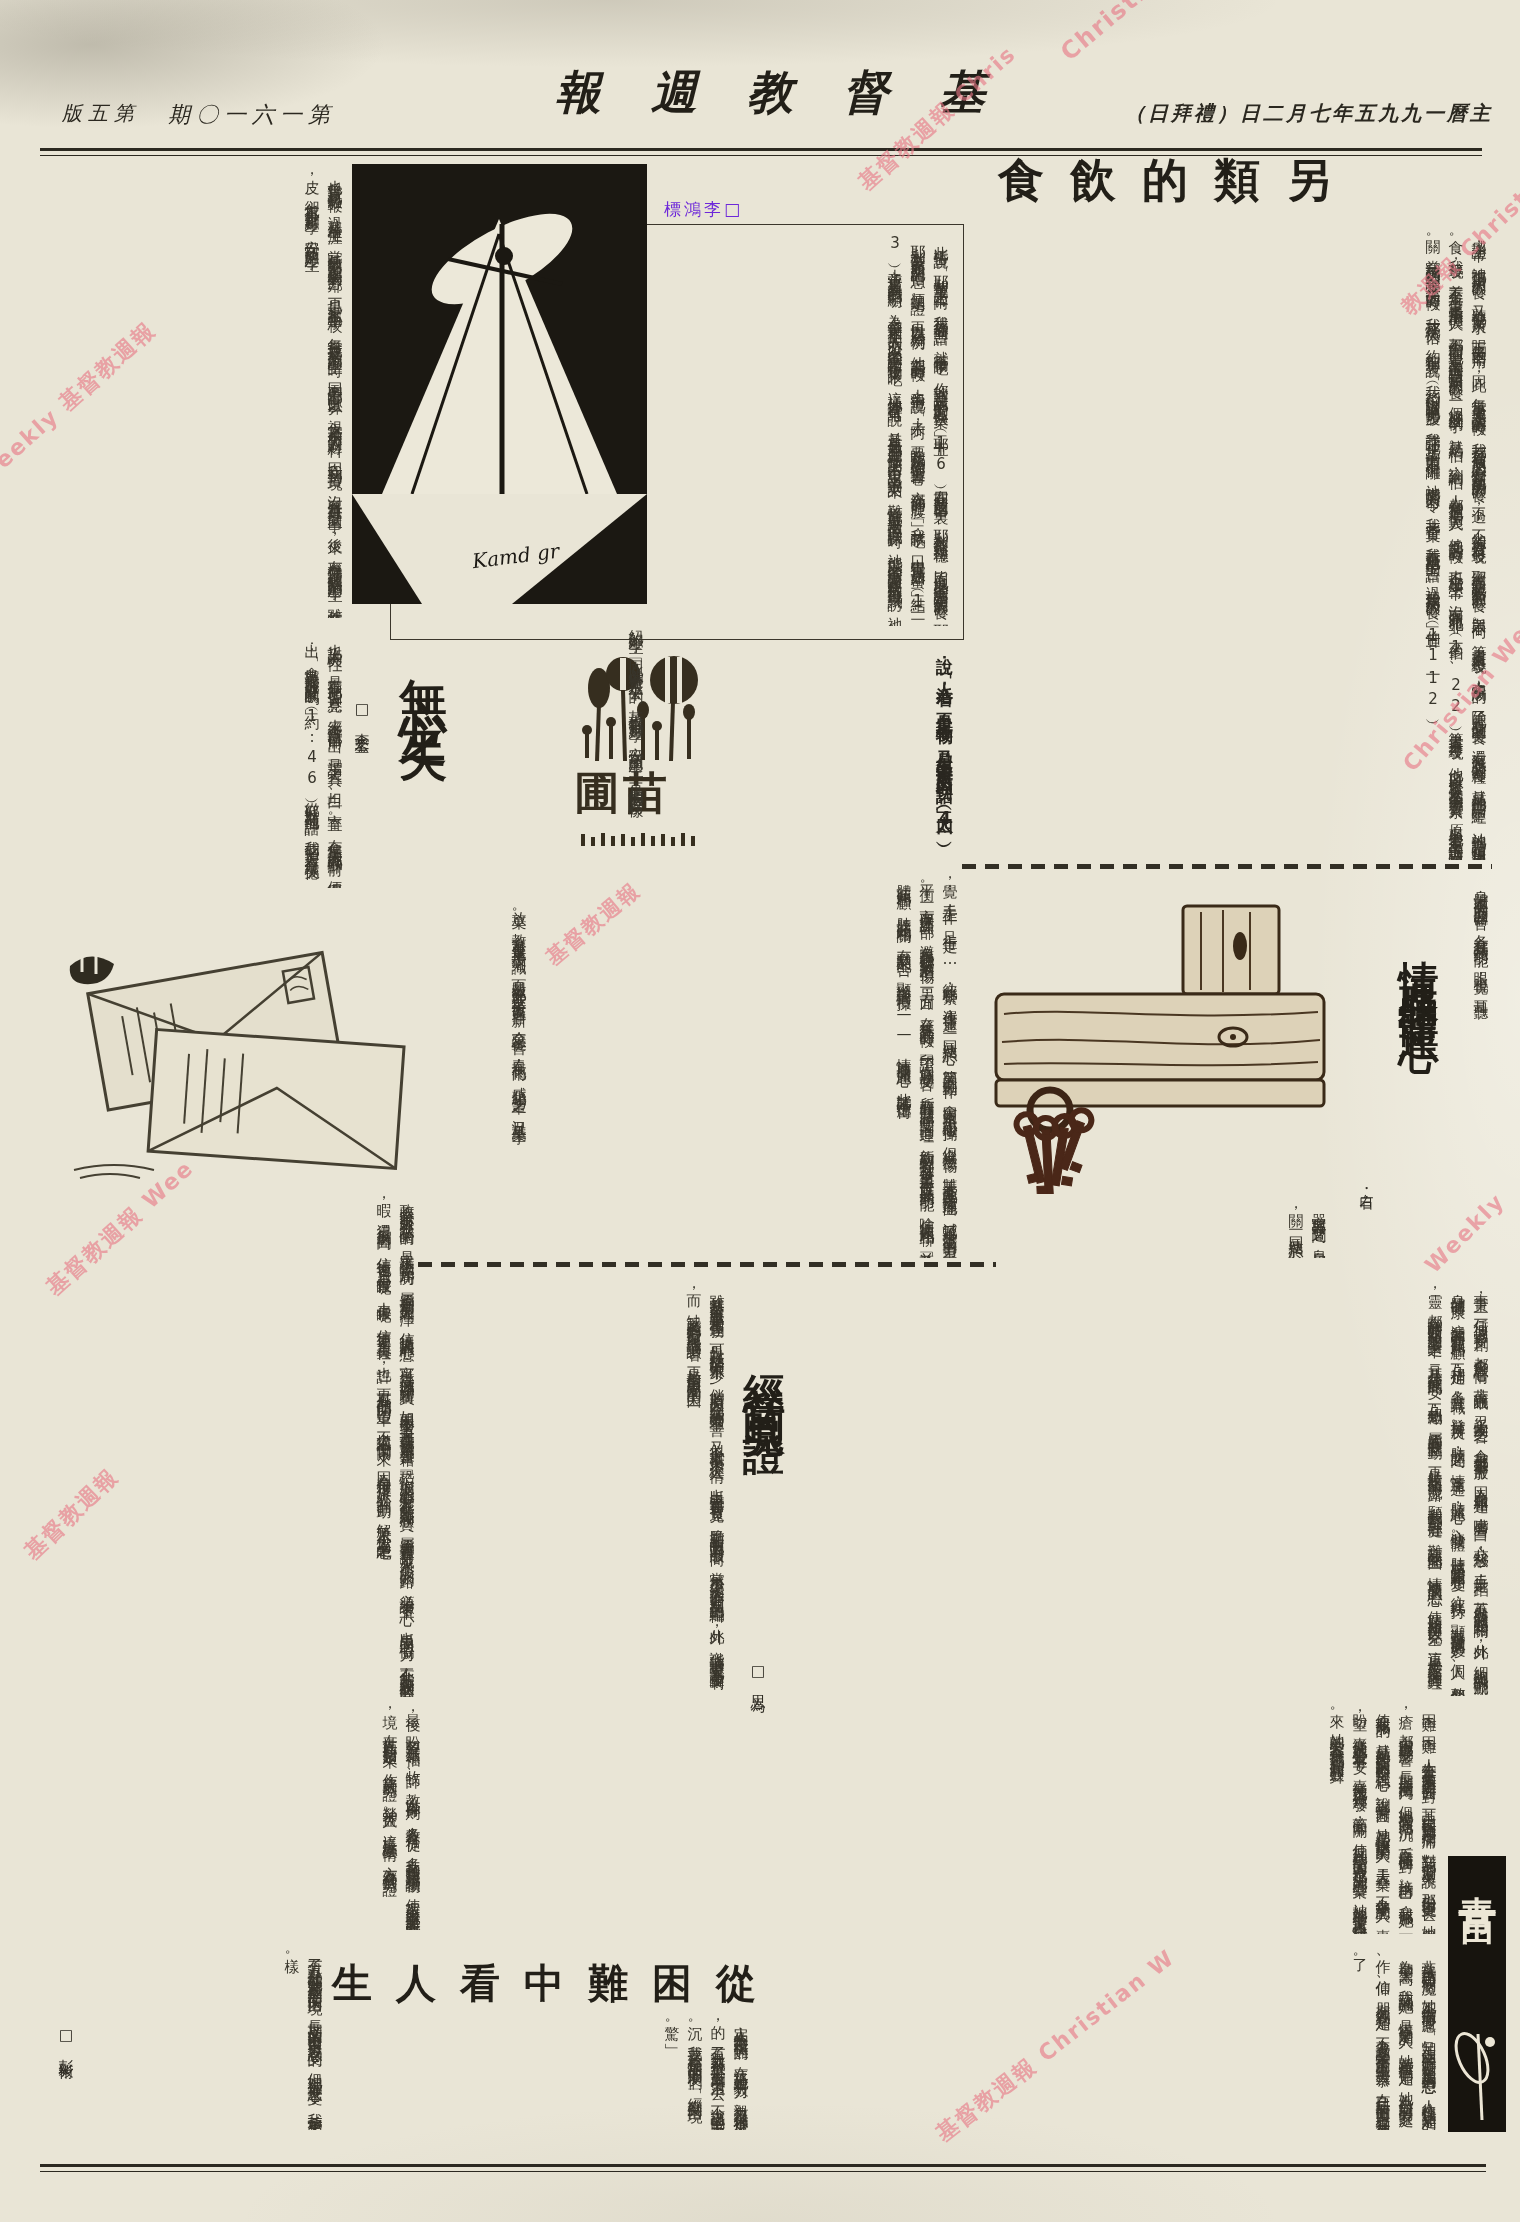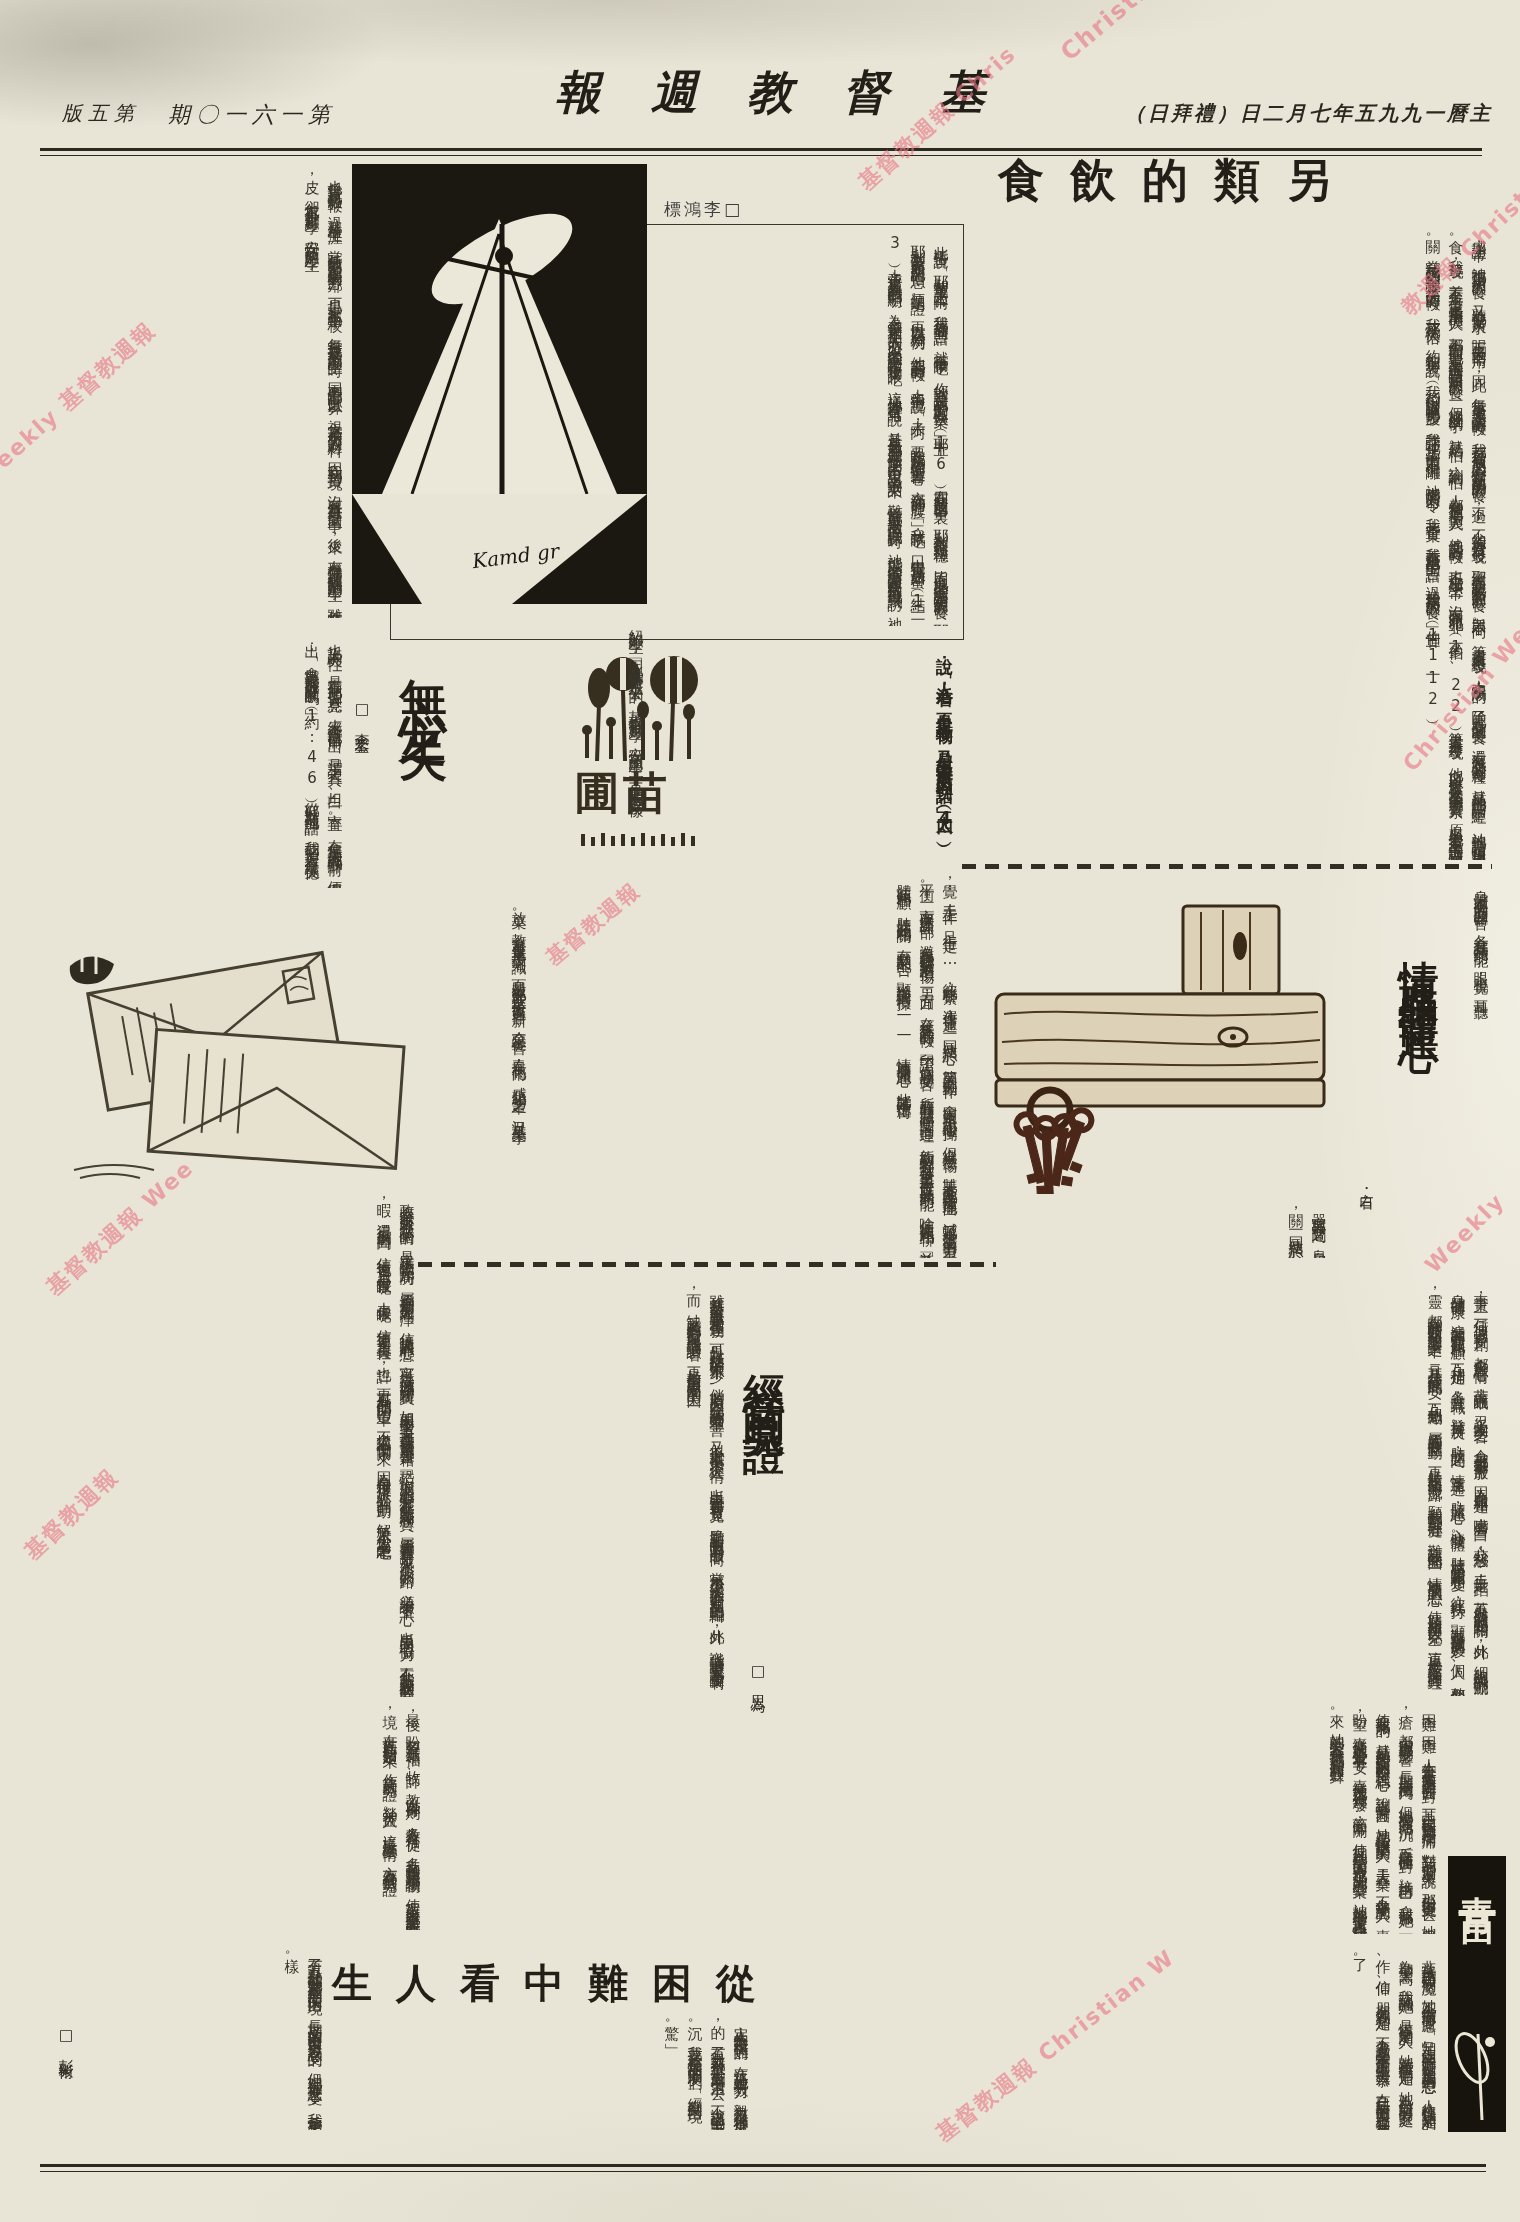--- a/index.html
+++ b/index.html
@@ -13,21 +13,21 @@
       radial-gradient(ellipse 700px 160px at 50% 100%, rgba(150,142,120,.10), transparent 75%);}
   .abs{position:absolute;font-style:italic;}
   .vtext{position:absolute;writing-mode:vertical-rl;text-orientation:upright;
          font-size:15px;line-height:23px;letter-spacing:2.5px;color:#38352b;overflow:hidden;}
   .vhead{position:absolute;writing-mode:vertical-rl;text-orientation:upright;font-weight:bold;
          color:#221f18;font-family:"DejaVu Serif","Liberation Serif",serif;}
   .hhead{position:absolute;font-weight:bold;color:#221f18;white-space:nowrap;
          font-family:"DejaVu Serif","Liberation Serif",serif;}
   .byline-v{position:absolute;writing-mode:vertical-rl;text-orientation:upright;
             font-size:15px;letter-spacing:3px;color:#2e2b23;}
-  .byline-h{position:absolute;font-size:17px;letter-spacing:3px;color:#404040;white-space:nowrap;}
+  .byline-h{position:absolute;font-size:17px;letter-spacing:3px;color:#6d28d9;white-space:nowrap;}
   .vquote{font-size:17px;line-height:27px;font-weight:bold;letter-spacing:3px;color:#2a2720;}
   .divider{position:absolute;height:5px;
            background:repeating-linear-gradient(90deg,#332f25 0 14px,transparent 14px 23px);}
   .rule-double{position:absolute;height:4px;border-top:3px solid #2c2921;border-bottom:1px solid #2c2921;}
   .framebox{position:absolute;border:1.6px solid #3b362c;}
   .wm{position:absolute;transform:rotate(-40deg);transform-origin:left top;
       color:rgba(231,120,134,.62);font-size:22px;letter-spacing:2px;font-weight:bold;
       white-space:nowrap;pointer-events:none;z-index:5;}
   .illus{position:absolute;}
   .sig{position:absolute;font-style:italic;font-size:20px;color:#1c1914;transform:rotate(-7deg);

